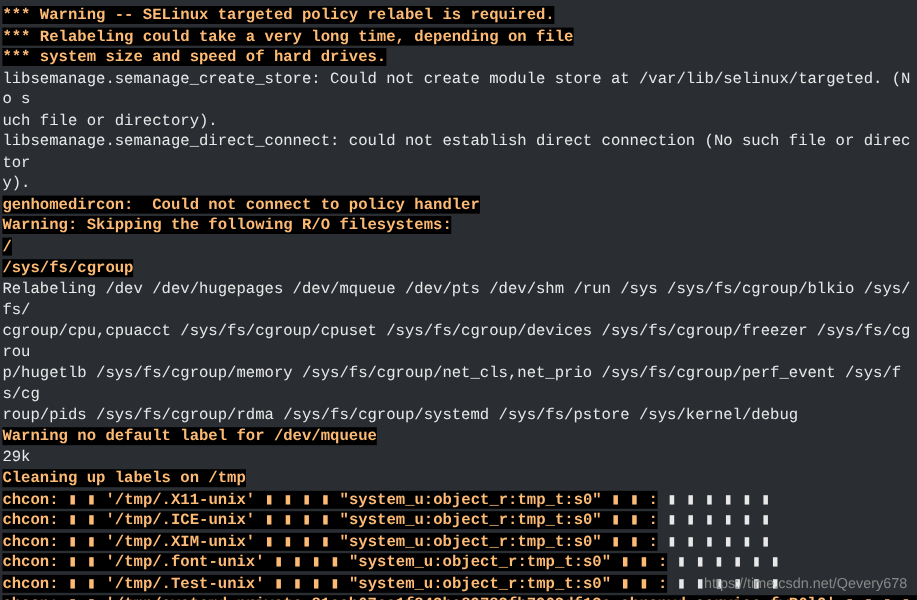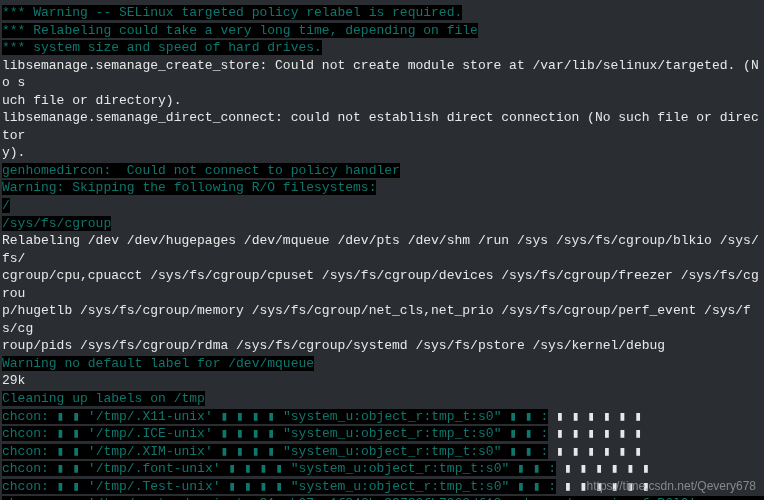--- a/index.html
+++ b/index.html
@@ -21,22 +21,23 @@
     .terminal {
       padding: 4px 2px;
       white-space: pre-wrap;
       word-break: break-all;
     }
     .line {
       display: block;
     }
     .hl {
       background: #000;
-      color: #0f766e;
+      color: #fdba74;
       display: inline;
+      font-weight: bold;
     }
     .watermark {
       position: absolute;
       bottom: 6px;
       right: 8px;
       font-family: Arial, sans-serif;
       font-size: 12px;
       color: #888;
     }
   </style>

